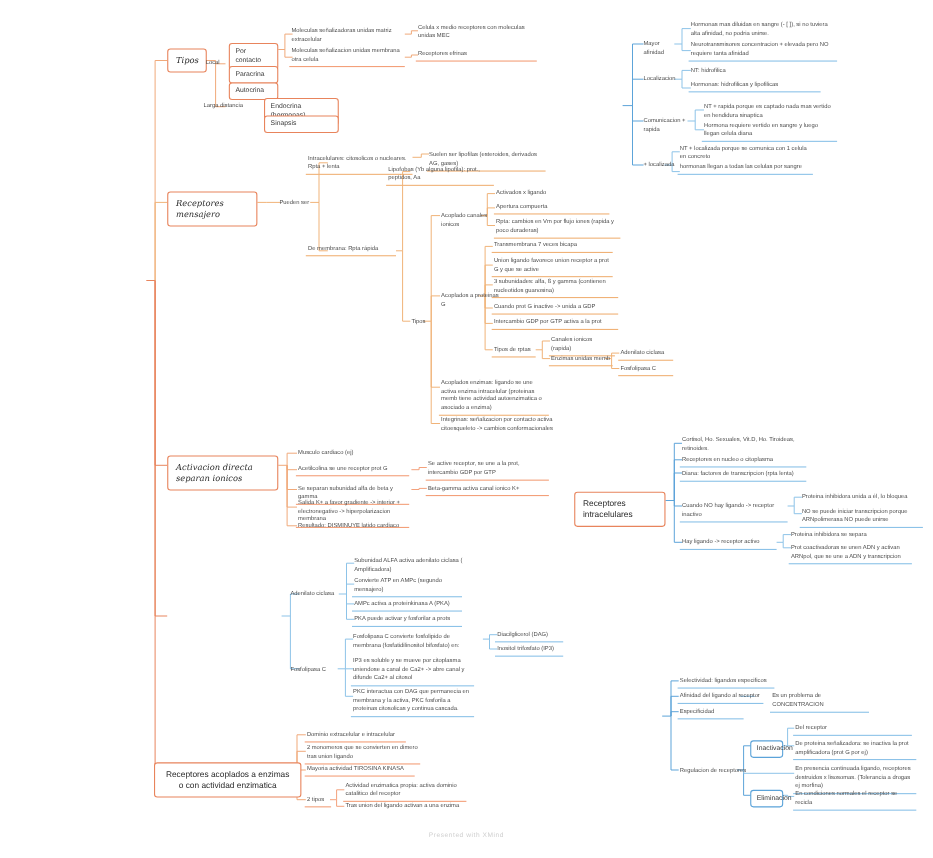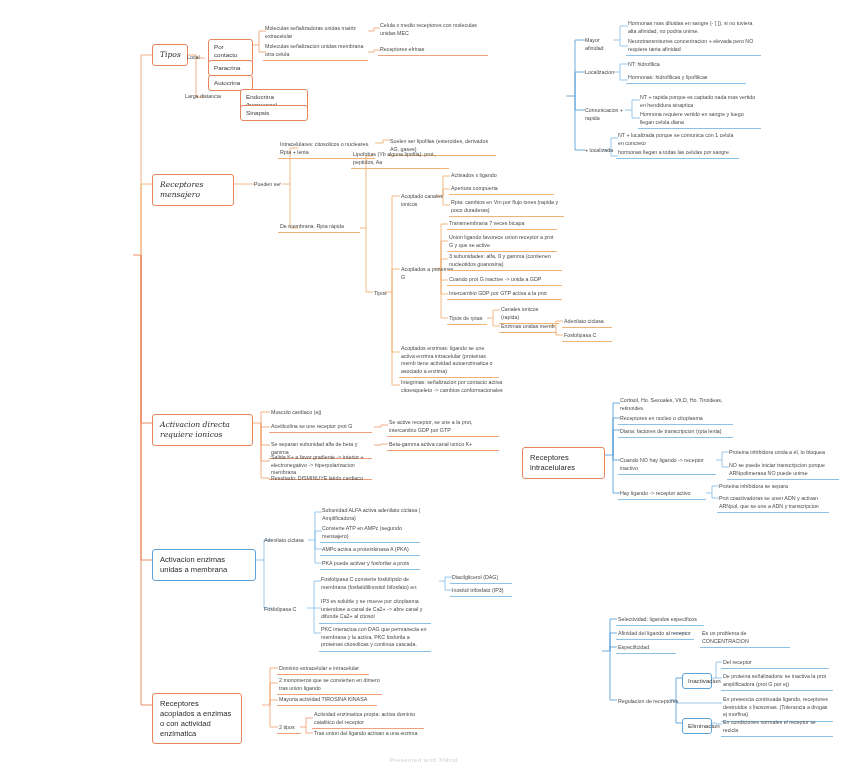--- a/index.html
+++ b/index.html
@@ -315,21 +315,21 @@
   </div>
 
   <div class="node ul" style="left:399px;top:344px;width:100px;">
     <span>Acoplados enzimas: ligando se une activa enzima intracelular (proteinas memb tiene actividad autoenzimatica o asociado a enzima)</span>
   </div>
   <div class="node pt" style="left:399px;top:378px;width:112px;">
     <span>Integrinas: señalizacion por contacto activa citoesqueleto  -&gt; cambios conformacionales</span>
   </div>
 
   <div class="node bx l1" style="left:152px;top:414px;width:101px;">
-    <span>Activacion directa requiere ionicos</span>
+    <span>Activacion directa separan ionicos</span>
   </div>
   <div class="node pt" style="left:269px;top:408px;width:90px;">
     <span>Musculo cardiaco (ej)</span>
   </div>
   <div class="node ul org" style="left:269px;top:422px;width:103px;">
     <span>Acetilcolina se une receptor prot G</span>
   </div>
   <div class="node ul org" style="left:269px;top:440px;width:103px;">
     <span>Se separan subunidad alfa de beta y gamma</span>
   </div>
@@ -372,23 +372,20 @@
   <div class="node ul blue" style="left:618px;top:489px;width:88px;">
     <span>Hay ligando -&gt; receptor activo</span>
   </div>
   <div class="node pt" style="left:717px;top:482px;width:112px;">
     <span>Proteina inhibidora se separa</span>
   </div>
   <div class="node ul blue" style="left:717px;top:494px;width:112px;">
     <span>Prot coactivadoras se unen ADN y activan ARNpol, que se une a ADN y transcripcion</span>
   </div>
 
-  <div class="node bx blue l1b" style="left:152px;top:549px;width:104px;">
-    <span>Activacion enzimas unidas a membrana</span>
-  </div>
 
   <div class="node pt" style="left:262px;top:536px;width:46px;">
     <span>Adenilato ciclasa</span>
   </div>
   <div class="node pt" style="left:320px;top:506px;width:108px;">
     <span>Subunidad ALFA activa adenilato ciclasa ( Amplificadora)</span>
   </div>
   <div class="node ul blue" style="left:320px;top:524px;width:100px;">
     <span>Convierte ATP en AMPc (segundo mensajero)</span>
   </div>
@@ -411,21 +408,21 @@
   <div class="node ul blue" style="left:319px;top:625px;width:112px;">
     <span>PKC interactua con DAG que permanecia en membrana y la activa, PKC fosforila a proteinas citosolicas y continua cascada.</span>
   </div>
   <div class="node ul blue" style="left:450px;top:573px;width:62px;">
     <span>Diacilglicerol (DAG)</span>
   </div>
   <div class="node ul blue" style="left:450px;top:586px;width:62px;">
     <span>Inositol trifosfato (IP3)</span>
   </div>
 
-  <div class="node bx l1b" style="left:152px;top:693px;width:90px;">
+  <div class="node bx l1b" style="left:140px;top:693px;width:134px;text-align:center;">
     <span>Receptores acoplados a enzimas o con actividad enzimatica</span>
   </div>
   <div class="node ul org" style="left:277px;top:664px;width:92px;">
     <span>Dominio extracelular e intracelular</span>
   </div>
   <div class="node ul org" style="left:277px;top:676px;width:105px;">
     <span>2 monomeros que se convierten en dimero tras union ligando</span>
   </div>
   <div class="node ul org" style="left:277px;top:695px;width:100px;">
     <span>Mayoria actividad TIROSINA KINASA</span>

